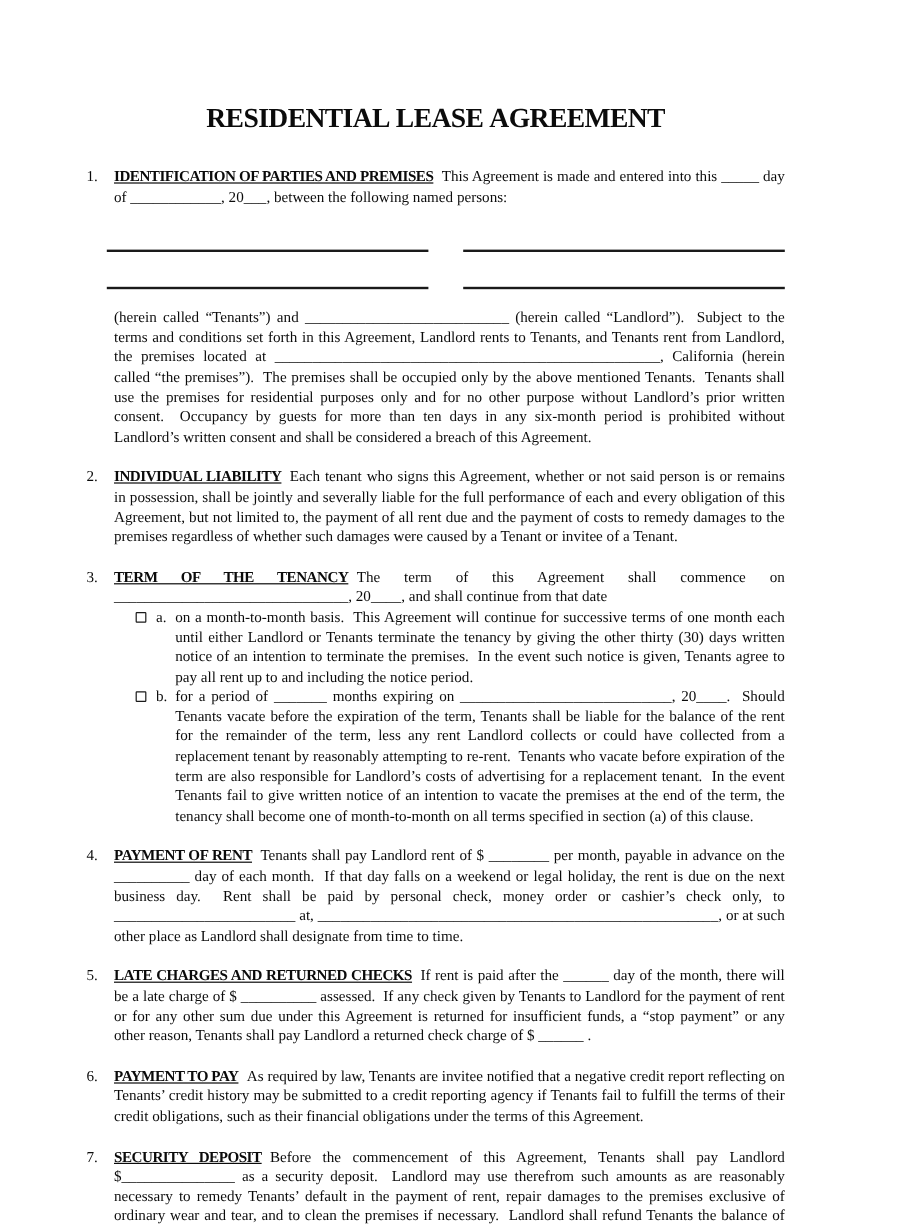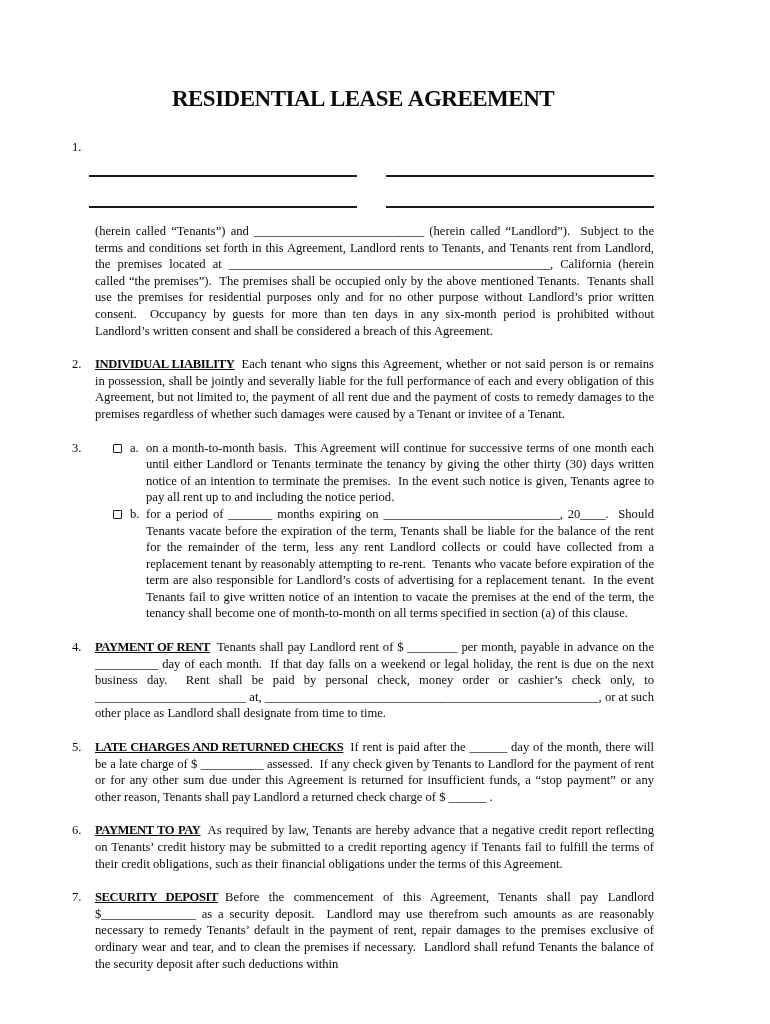--- a/index.html
+++ b/index.html
@@ -97,20 +97,21 @@
 </head>
 <body>
 
 <div class="page">
 
   <h1 class="doc-title">RESIDENTIAL LEASE AGREEMENT</h1>
 
   <div class="section">
     <div class="sec-num">1.</div>
     <div class="sec-body">
+      <p class="para"><span class="sec-heading">IDENTIFICATION OF PARTIES AND PREMISES</span><span>This Agreement is made and entered into this _____ day of ____________, 20___, between the following named persons:</span></p>
       <div class="lines-grid">
         <div class="line-row first">
           <div class="fill-line"></div>
           <div class="fill-line"></div>
         </div>
         <div class="line-row">
           <div class="fill-line"></div>
           <div class="fill-line"></div>
         </div>
       </div>
@@ -121,20 +122,21 @@
   <div class="section">
     <div class="sec-num">2.</div>
     <div class="sec-body">
       <p class="para"><span class="sec-heading">INDIVIDUAL LIABILITY</span><span>Each tenant who signs this Agreement, whether or not said person is or remains in possession, shall be jointly and severally liable for the full performance of each and every obligation of this Agreement, but not limited to, the payment of all rent due and the payment of costs to remedy damages to the premises regardless of whether such damages were caused by a Tenant or invitee of a Tenant.</span></p>
     </div>
   </div>
 
   <div class="section">
     <div class="sec-num">3.</div>
     <div class="sec-body">
+      <p class="para"><span class="sec-heading">TERM OF THE TENANCY</span><span>The term of this Agreement shall commence on _______________________________, 20____, and shall continue from that date</span></p>
       <div class="option">
         <span class="checkbox"></span>
         <span class="opt-label">a.</span>
         <span class="opt-text">on a month-to-month basis.  This Agreement will continue for successive terms of one month each until either Landlord or Tenants terminate the tenancy by giving the other thirty (30) days written notice of an intention to terminate the premises.  In the event such notice is given, Tenants agree to pay all rent up to and including the notice period.</span>
       </div>
       <div class="option">
         <span class="checkbox"></span>
         <span class="opt-label">b.</span>
         <span class="opt-text">for a period of _______ months expiring on ____________________________, 20____.  Should Tenants vacate before the expiration of the term, Tenants shall be liable for the balance of the rent for the remainder of the term, less any rent Landlord collects or could have collected from a replacement tenant by reasonably attempting to re-rent.  Tenants who vacate before expiration of the term are also responsible for Landlord’s costs of advertising for a replacement tenant.  In the event Tenants fail to give written notice of an intention to vacate the premises at the end of the term, the tenancy shall become one of month-to-month on all terms specified in section (a) of this clause.</span>
       </div>
@@ -151,21 +153,21 @@
   <div class="section">
     <div class="sec-num">5.</div>
     <div class="sec-body">
       <p class="para"><span class="sec-heading">LATE CHARGES AND RETURNED CHECKS</span><span>If rent is paid after the ______ day of the month, there will be a late charge of $ __________ assessed.  If any check given by Tenants to Landlord for the payment of rent or for any other sum due under this Agreement is returned for insufficient funds, a “stop payment” or any other reason, Tenants shall pay Landlord a returned check charge of $ ______ .</span></p>
     </div>
   </div>
 
   <div class="section">
     <div class="sec-num">6.</div>
     <div class="sec-body">
-      <p class="para"><span class="sec-heading">PAYMENT TO PAY</span><span>As required by law, Tenants are hereby advance that a negative credit report reflecting on Tenants’ credit history may be submitted to a credit reporting agency if Tenants fail to fulfill the terms of their credit obligations, such as their financial obligations under the terms of this Agreement.</span></p>
+      <p class="para"><span class="sec-heading">PAYMENT TO PAY</span><span>As required by law, Tenants are invitee notified that a negative credit report reflecting on Tenants’ credit history may be submitted to a credit reporting agency if Tenants fail to fulfill the terms of their credit obligations, such as their financial obligations under the terms of this Agreement.</span></p>
     </div>
   </div>
 
   <div class="section">
     <div class="sec-num">7.</div>
     <div class="sec-body">
       <p class="para"><span class="sec-heading">SECURITY DEPOSIT</span><span>Before the commencement of this Agreement, Tenants shall pay Landlord $_______________ as a security deposit.  Landlord may use therefrom such amounts as are reasonably necessary to remedy Tenants’ default in the payment of rent, repair damages to the premises exclusive of ordinary wear and tear, and to clean the premises if necessary.  Landlord shall refund Tenants the balance of the security deposit after such deductions within</span></p>
     </div>
   </div>
 

